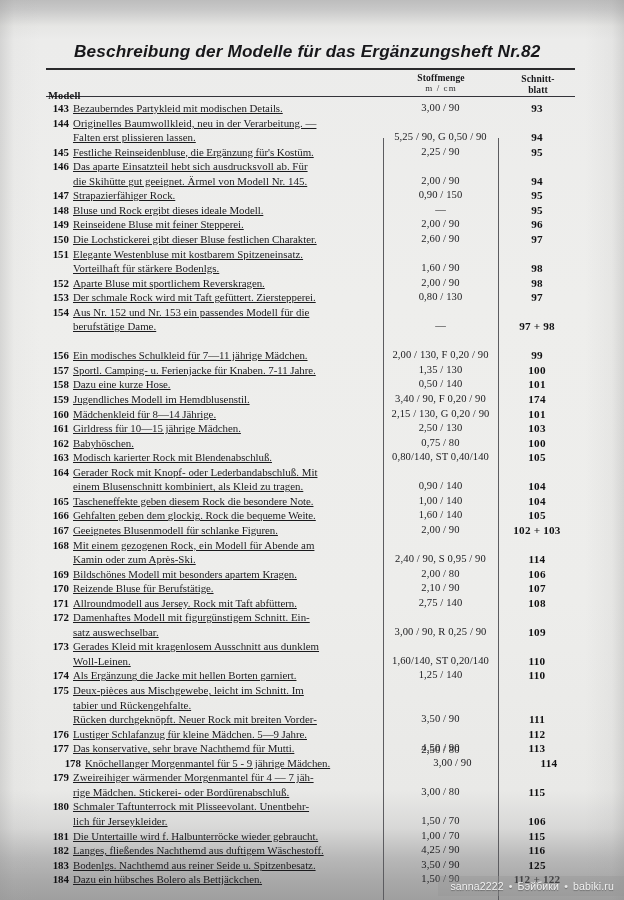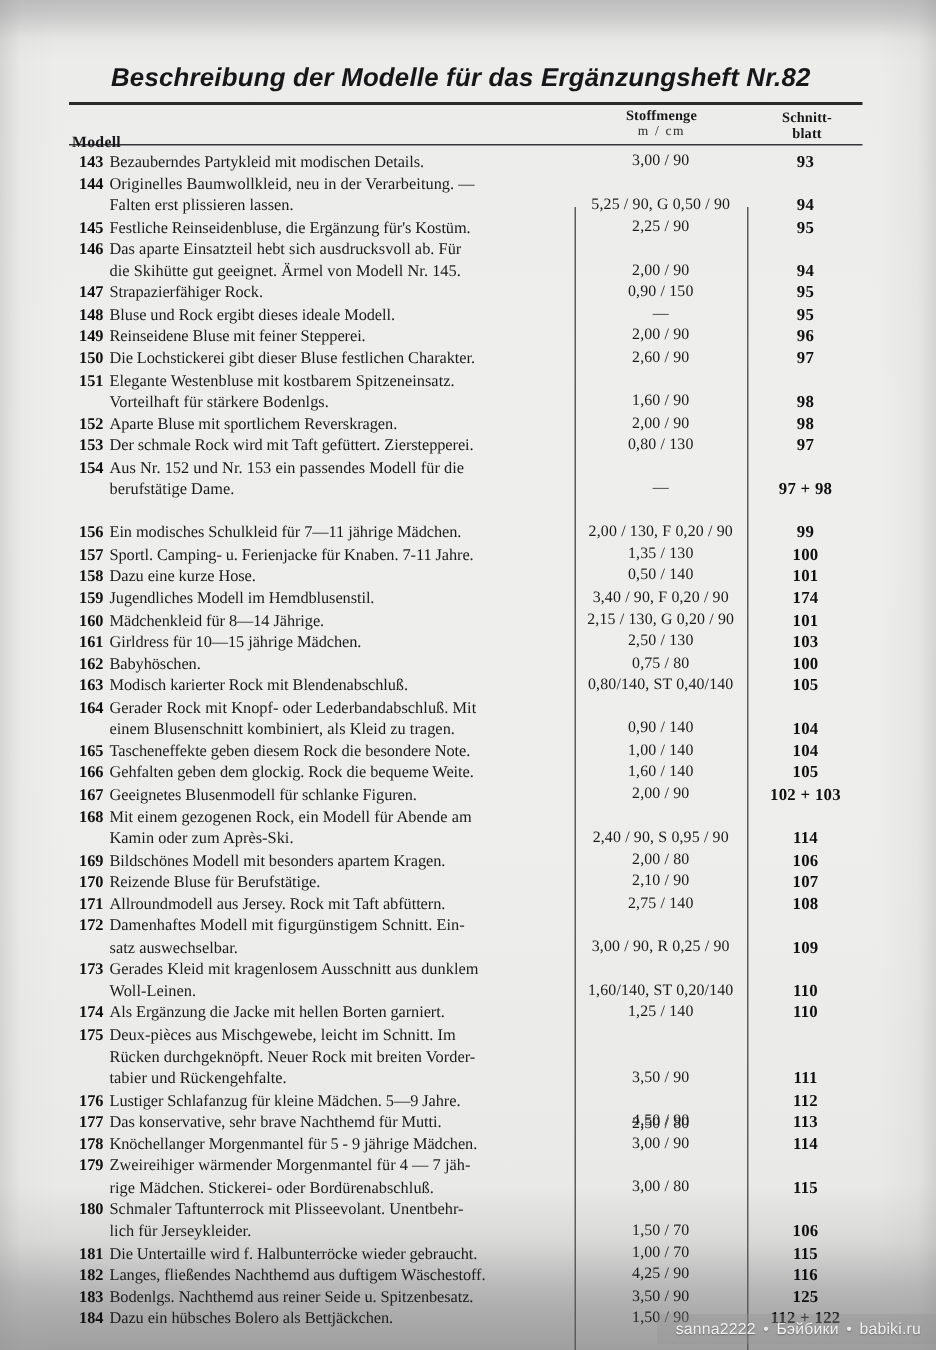--- a/index.html
+++ b/index.html
@@ -145,20 +145,21 @@
     min-height: 14.55px;
   }
   .desc {
     position: relative;
     width: 332px;
     font-size: 10.9px;
     line-height: 14.55px;
     color: #1b1b1e;
     white-space: nowrap;
     letter-spacing: -0.05px;
+    text-decoration: underline;
   }
   .desc .num {
     display: inline-block;
     width: 23px;
     text-align: right;
     font-weight: 700;
     margin-right: 4px;
     color: #101012;
     letter-spacing: 0;
   }
@@ -403,36 +404,36 @@
           <div class="amount" style="top: 14.55px;">1,60/140, ST 0,20/140</div>
           <div class="sheet" style="top: 14.55px;">110</div>
         </div>
         <div class="row" style="position: absolute; left: 0px; top: 567.45px; width: 529px; height: 14.55px;">
           <div class="desc"><span class="num">174</span><span>Als Ergänzung die Jacke mit hellen Borten garniert.</span></div>
           <div class="amount" style="top: 0px;">1,25 / 140</div>
           <div class="sheet" style="top: 0px;">110</div>
         </div>
         <div class="row" style="position: absolute; left: 0px; top: 582px; width: 529px; height: 43.65px;">
           <div class="desc justify"><span class="num">175</span><span>Deux-pièces  aus  Mischgewebe,  leicht  im  Schnitt.  Im</span></div>
+          <div class="desc justify"><span class="cont"></span><span>tabier und Rückengehfalte.</span></div>
           <div class="desc justify"><span class="cont"></span><span>Rücken durchgeknöpft. Neuer Rock mit breiten Vorder-</span></div>
-          <div class="desc justify"><span class="cont"></span><span>tabier und Rückengehfalte.</span></div>
           <div class="amount" style="top: 29.1px;">3,50 /  90</div>
           <div class="sheet" style="top: 29.1px;">111</div>
         </div>
         <div class="row" style="position: absolute; left: 0px; top: 625.65px; width: 529px; height: 14.55px;">
           <div class="desc"><span class="num">176</span><span>Lustiger Schlafanzug für kleine Mädchen. 5—9 Jahre.</span></div>
           <div class="amount" style="top: 16px;">2,50 /  80</div>
           <div class="sheet" style="top: 0px;">112</div>
         </div>
         <div class="row" style="position: absolute; left: 0px; top: 640.2px; width: 529px; height: 14.55px;">
           <div class="desc"><span class="num">177</span><span>Das konservative, sehr brave Nachthemd für Mutti.</span></div>
           <div class="amount" style="top: 0px;">4,50 /  90</div>
           <div class="sheet" style="top: 0px;">113</div>
         </div>
-        <div class="row" style="position: absolute; left: 0px; top: 654.75px; width: 529px; height: 14.55px;">
+        <div class="row" style="position: absolute; left: 12px; top: 654.75px; width: 529px; height: 14.55px;">
           <div class="desc"><span class="num">178</span><span>Knöchellanger Morgenmantel für 5 - 9 jährige Mädchen.</span></div>
           <div class="amount" style="top: 0px;">3,00 /  90</div>
           <div class="sheet" style="top: 0px;">114</div>
         </div>
         <div class="row" style="position: absolute; left: 0px; top: 669.3px; width: 529px; height: 29.1px;">
           <div class="desc justify"><span class="num">179</span><span>Zweireihiger wärmender Morgenmantel für 4 — 7 jäh-</span></div>
           <div class="desc justify"><span class="cont"></span><span>rige Mädchen. Stickerei- oder Bordürenabschluß.</span></div>
           <div class="amount" style="top: 14.55px;">3,00 /  80</div>
           <div class="sheet" style="top: 14.55px;">115</div>
         </div>

